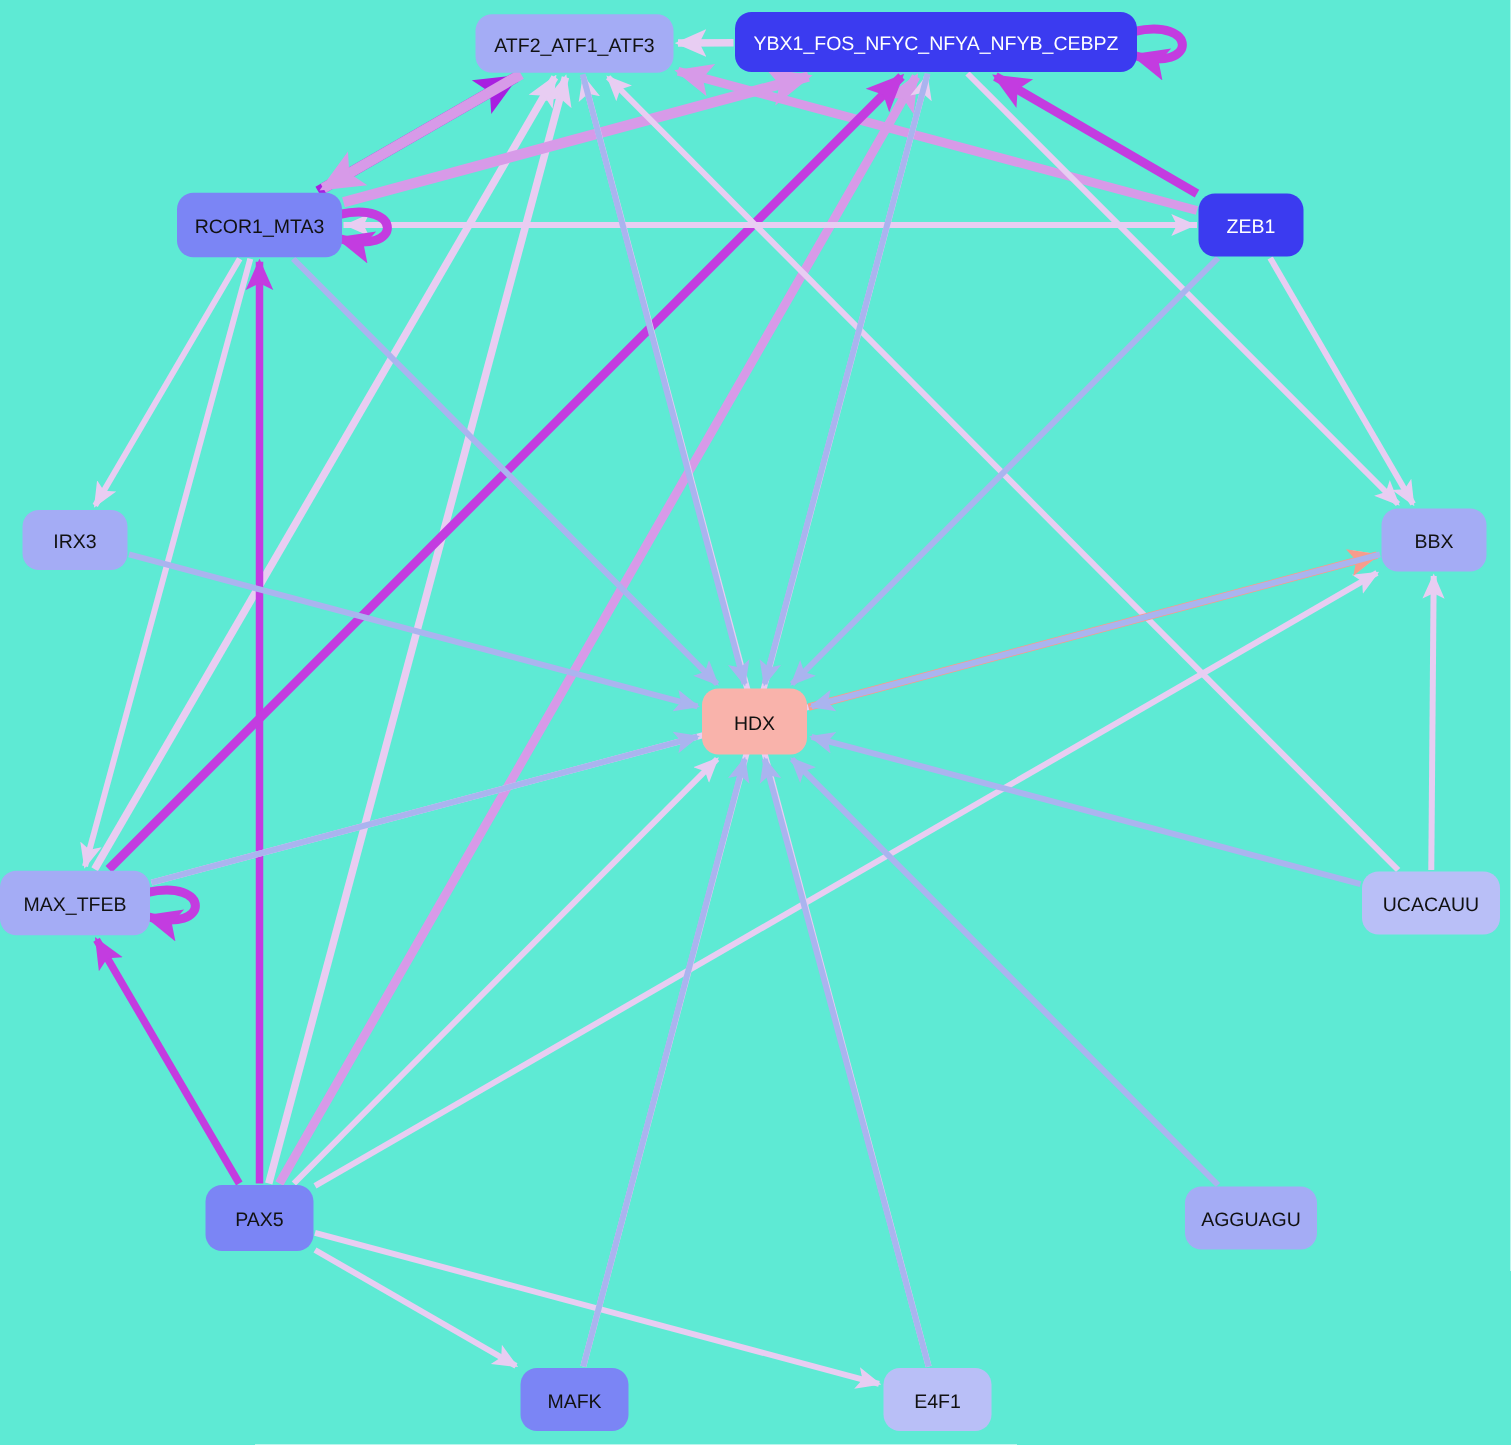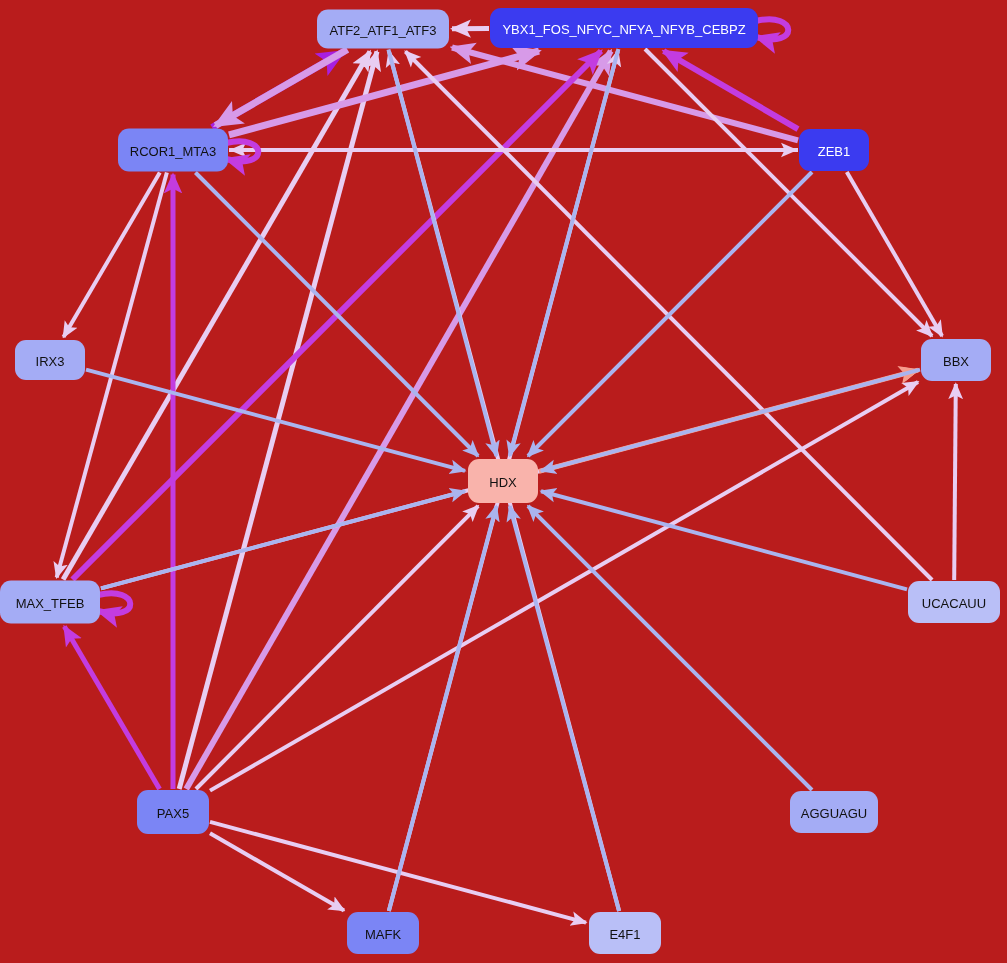--- a/index.html
+++ b/index.html
@@ -4,21 +4,21 @@
 <style>
   html, body {
     margin: 0;
     padding: 0;
     background: #ffffff;
   }
   #canvas-wrap {
     position: relative;
     width: 1007px;
     height: 963px;
-    background: #b91c1c;
+    background: #5eead4;
     overflow: hidden;
     font-family: "Liberation Sans", sans-serif;
   }
   svg#graph {
     position: absolute;
     top: 0; left: 0;
     width: 1007px;
     height: 963px;
     display: block;
   }

